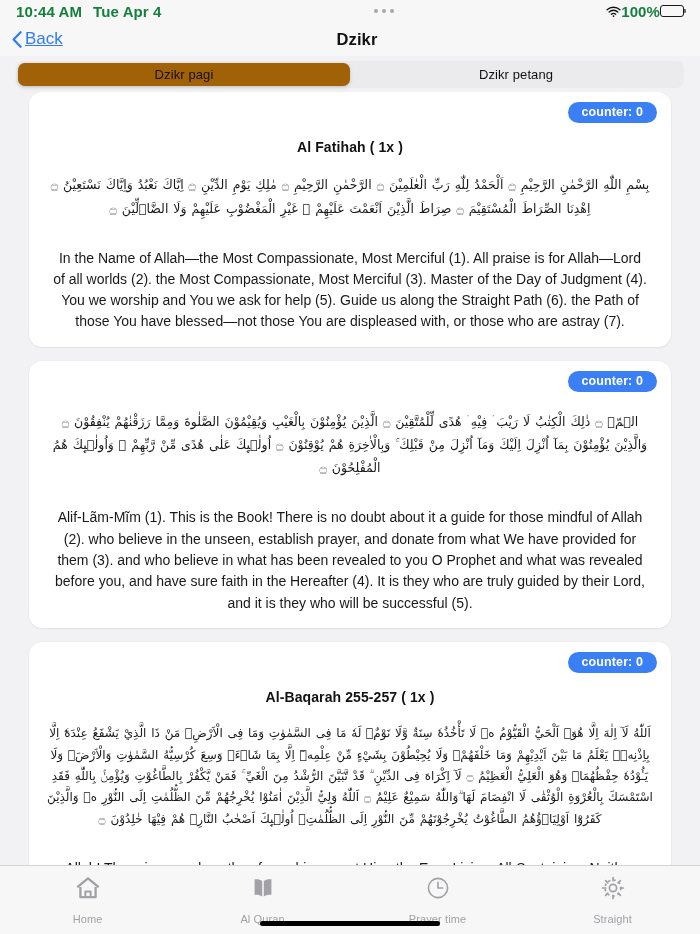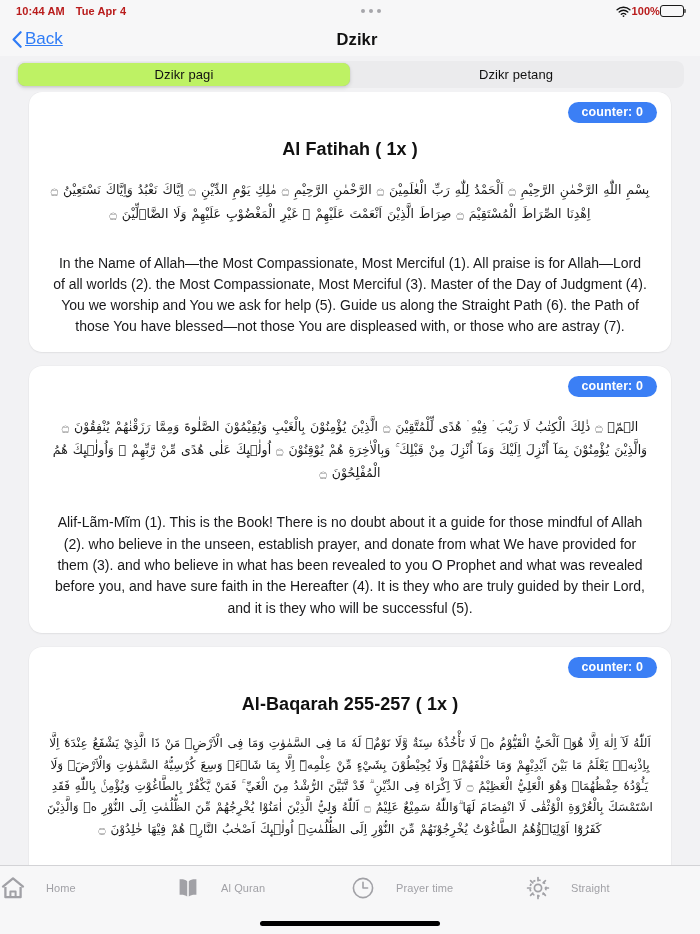--- a/index.html
+++ b/index.html
@@ -27,23 +27,23 @@
   }
 
   
   .status-bar {
     height: 22px;
     flex: 0 0 22px;
     display: flex;
     align-items: center;
     padding: 0 16px;
     background: #f7f7f8;
-    font-size: 11px;
+    font-size: 15px;
     font-weight: 600;
-    color: #b91c1c;
+    color: #15803d;
     letter-spacing: .1px;
   }
   .status-left { display: flex; align-items: center; gap: 11px; }
   .status-center {
     flex: 1;
     display: flex;
     justify-content: center;
     align-items: center;
     gap: 4px;
   }
@@ -123,21 +123,21 @@
     display: flex;
     align-items: center;
     justify-content: center;
     font-size: 13px;
     color: #111;
     border-radius: 7px;
     cursor: pointer;
     letter-spacing: .1px;
   }
   .segment.selected {
-    background: #bef264;
+    background: #a16207;
     box-shadow: 0 0 1px rgba(0,0,0,.22), 0 2px 4px rgba(0,0,0,.12);
   }
 
   
   .content {
     flex: 1 1 auto;
     overflow: hidden;
     padding: 0 29px;
     background: #f2f2f4;
   }
@@ -162,21 +162,21 @@
     font-weight: 700;
     padding: 3px 14px 4px 14px;
     border-radius: 11px;
     cursor: pointer;
     letter-spacing: .1px;
     line-height: 1.15;
   }
 
   .card-title {
     text-align: center;
-    font-size: 18px;
+    font-size: 14px;
     font-weight: 700;
     color: #111;
     margin-top: 16px;
     letter-spacing: .1px;
   }
 
   .arabic {
     direction: rtl;
     text-align: center;
     font-family: "DejaVu Sans", "Liberation Serif", serif;
@@ -205,22 +205,23 @@
     background: #f7f7f8;
     border-top: .5px solid #d3d3d6;
     display: flex;
     align-items: flex-start;
     padding-top: 9px;
     position: relative;
   }
   .tab-item {
     flex: 1;
     display: flex;
-    align-items: center;
-    gap: 20px;
+    flex-direction: column;
+    align-items: center;
+    gap: 12px;
     cursor: pointer;
     color: #a1a1a6;
   }
   .tab-icon { display: block; width: 26px; height: 26px; }
   .tab-label { font-size: 11px; color: #a1a1a6; letter-spacing: .1px; }
   .home-indicator {
     position: absolute;
     bottom: 8px;
     left: 50%;
     transform: translateX(-50%);

